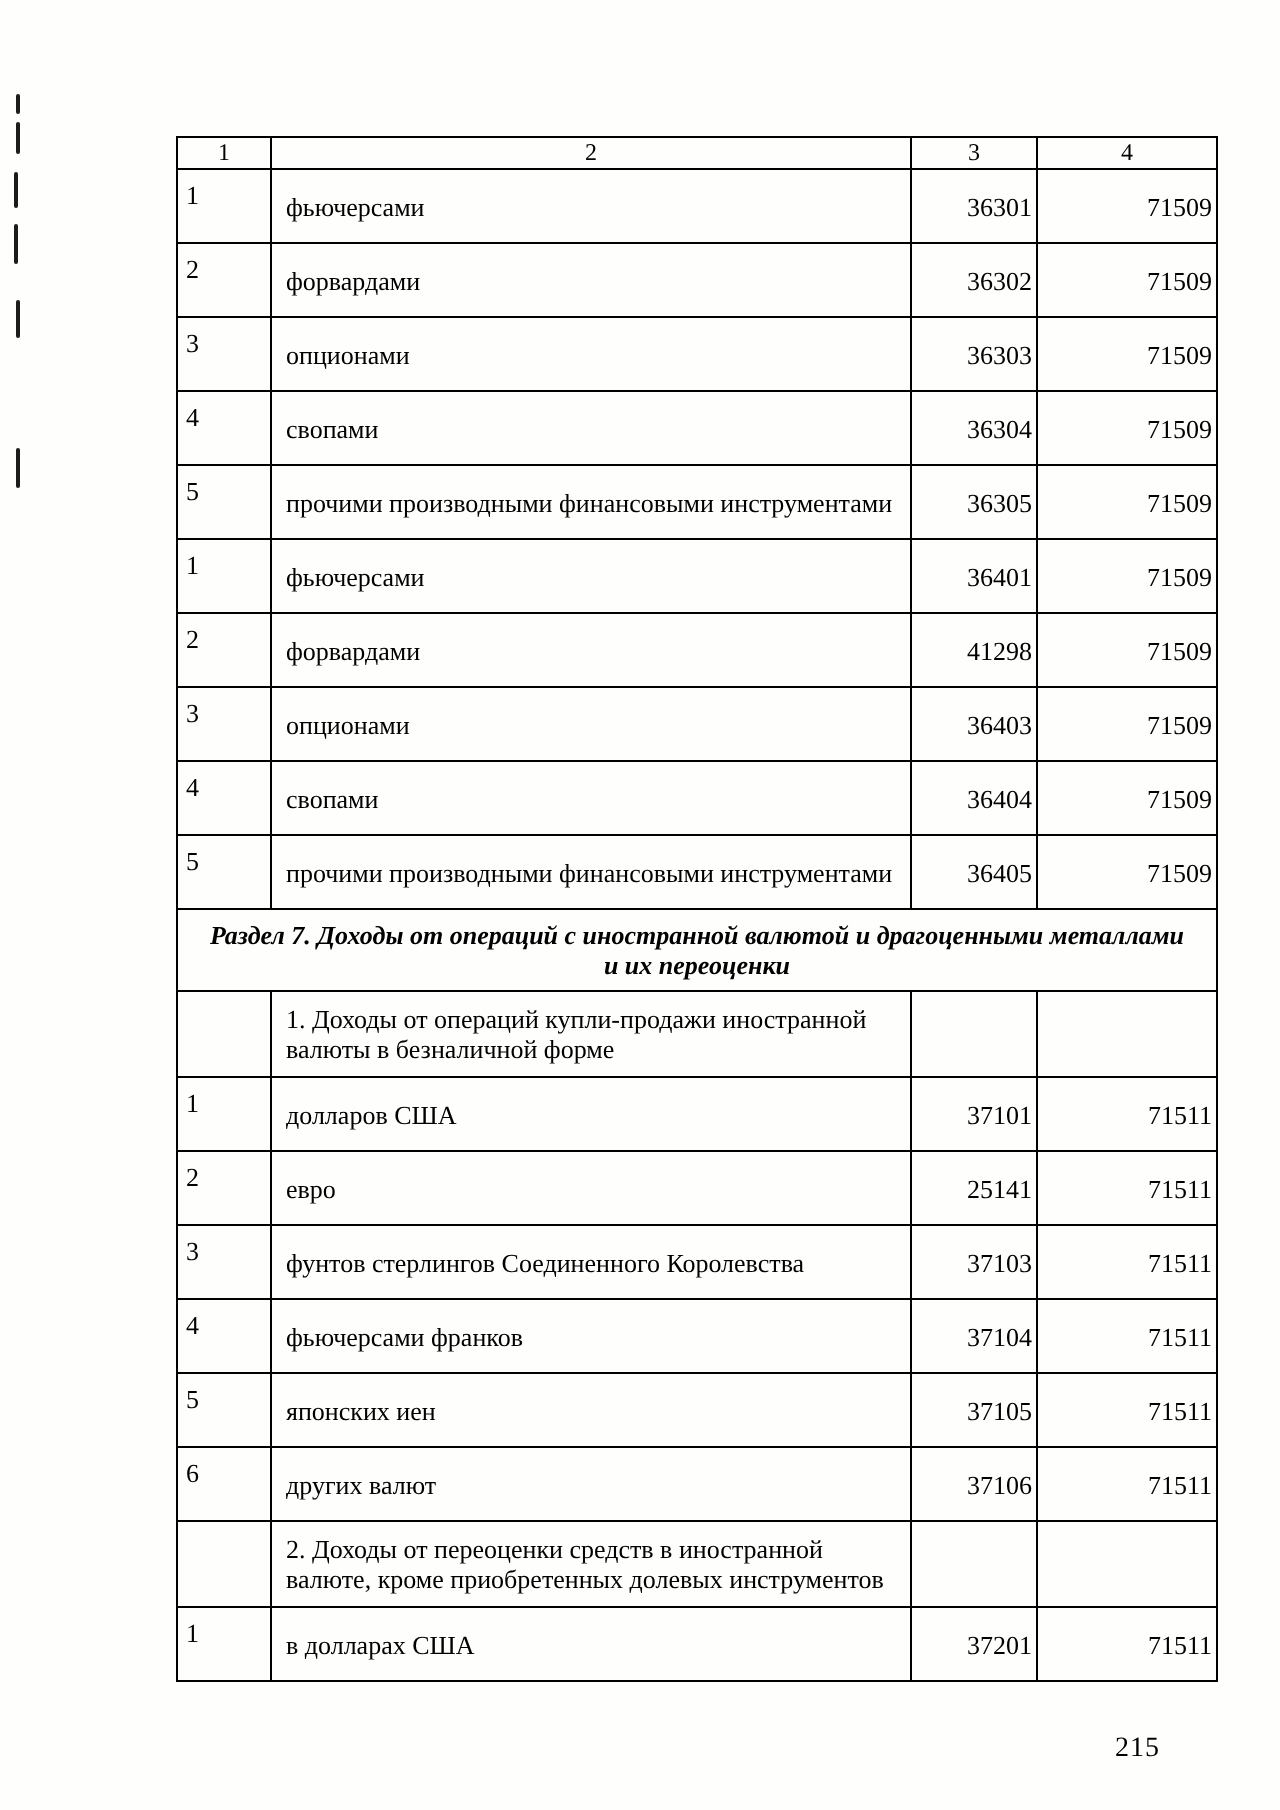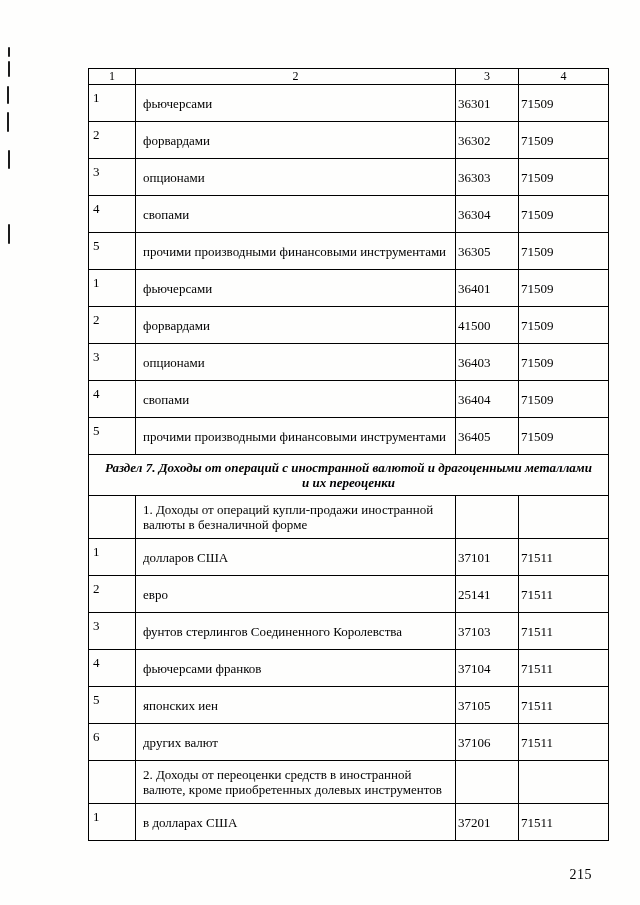--- a/index.html
+++ b/index.html
@@ -56,37 +56,37 @@
     vertical-align: middle;
     padding: 5px 8px 5px 7px;
   }
   .doc-table td.section-text {
     vertical-align: top;
     padding-top: 6px;
     padding-bottom: 6px;
   }
   .doc-table td.code,
   .doc-table td.sym {
-    text-align: left;
+    text-align: right;
     vertical-align: middle;
     padding: 5px 2px;
   }
   .doc-table tr.data-row td {
     height: 26px;
   }
   .doc-table td.razdel {
     font-weight: bold;
     text-align: center;
     vertical-align: middle;
     padding: 5px 14px;
     font-style: italic;
   }
   .page-number {
     position: absolute;
-    right: 48px;
+    right: 60px;
     bottom: 22px;
     font-size: 14px;
     letter-spacing: 0.5px;
   }
 </style>
 </head>
 <body>
 
 <div class="page">
 
@@ -145,21 +145,21 @@
         </tr>
         <tr class="data-row">
           <td class="num">1</td>
           <td class="text">фьючерсами</td>
           <td class="code">36401</td>
           <td class="sym">71509</td>
         </tr>
         <tr class="data-row">
           <td class="num">2</td>
           <td class="text">форвардами</td>
-          <td class="code">41500</td>
+          <td class="code">41298</td>
           <td class="sym">71509</td>
         </tr>
         <tr class="data-row">
           <td class="num">3</td>
           <td class="text">опционами</td>
           <td class="code">36403</td>
           <td class="sym">71509</td>
         </tr>
         <tr class="data-row">
           <td class="num">4</td>

